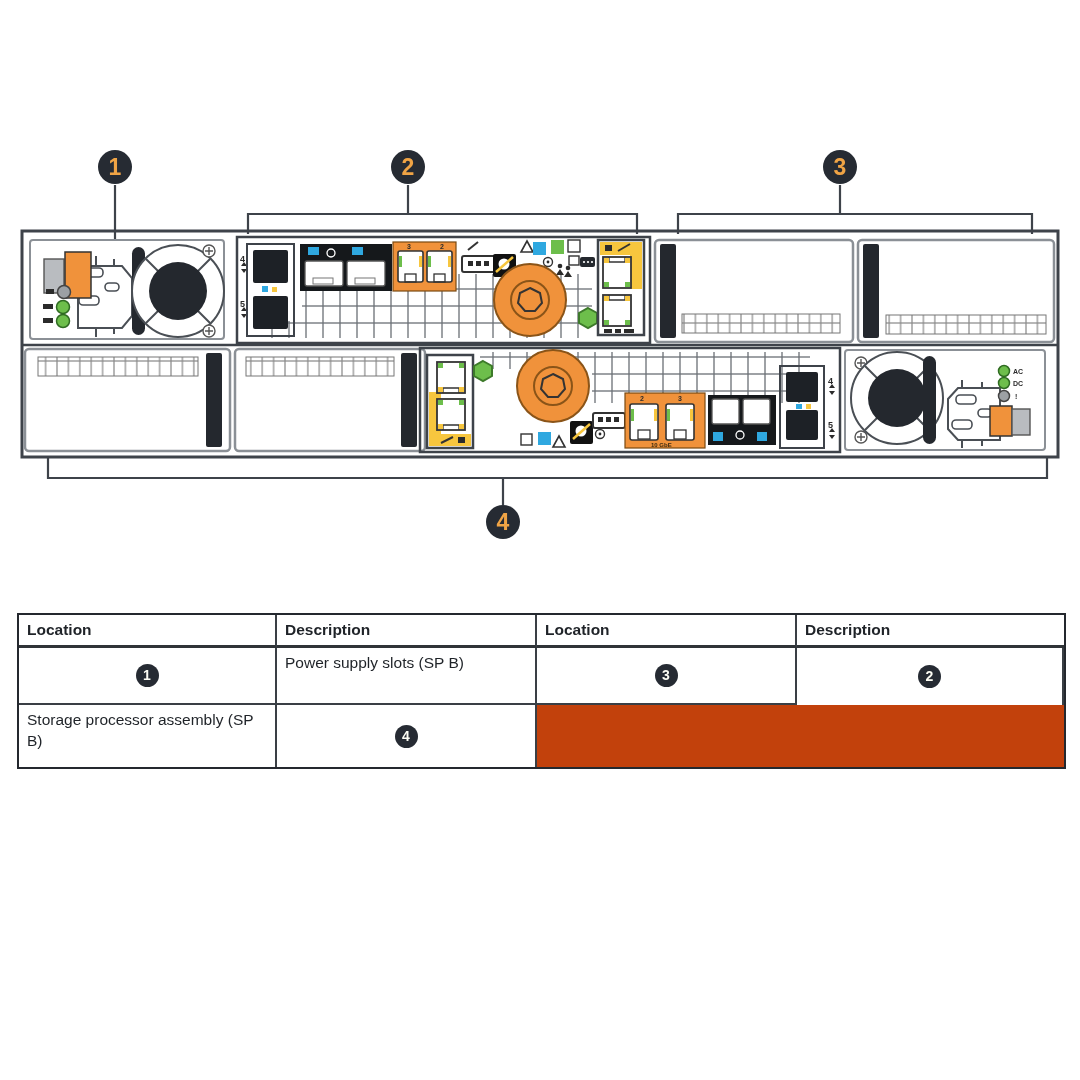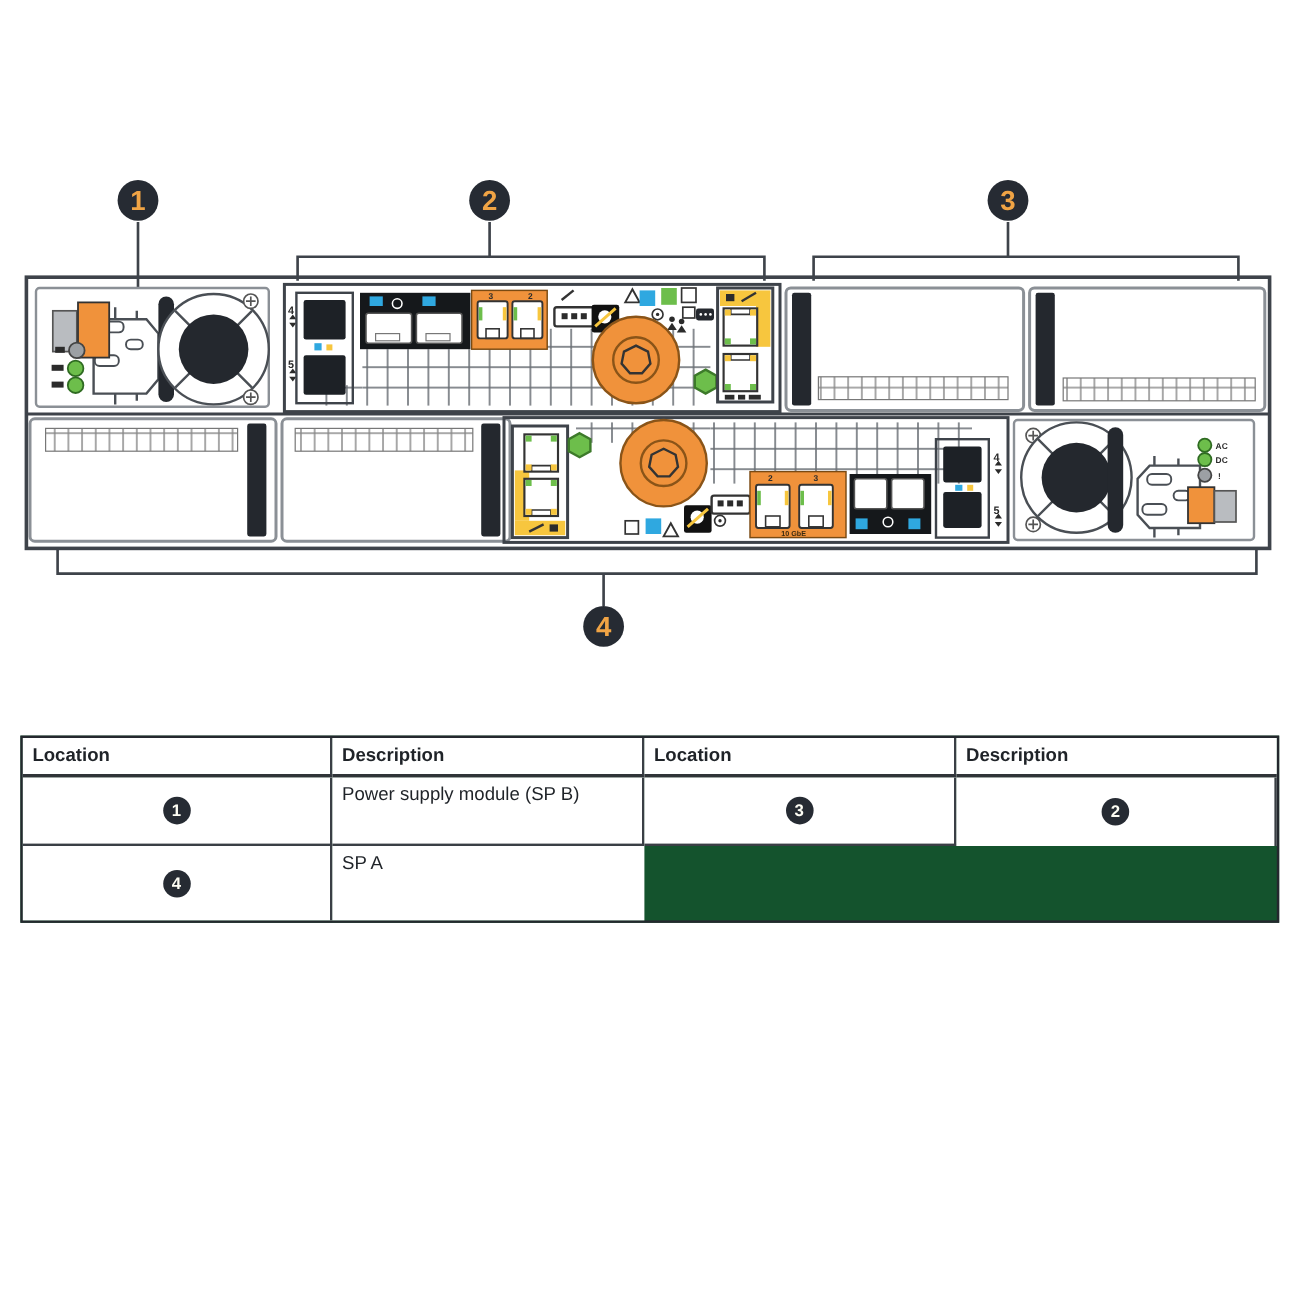--- a/index.html
+++ b/index.html
@@ -16,21 +16,21 @@
   .callout-num{fill:var(--callout-num);font:bold 23px "Liberation Sans",sans-serif;text-anchor:middle}
   .leader{stroke:var(--line);stroke-width:2.2;fill:none}
   .tiny{font:bold 7px "Liberation Sans",sans-serif;fill:#2b2b2b}
   .tiny2{font:bold 9px "Liberation Sans",sans-serif;fill:#2b2b2b}
   .microtxt{font:bold 6px "Liberation Sans",sans-serif;fill:#3a2a10}
 
   
   #legend{position:absolute;left:17px;top:613px;width:1045px;
           border:2.5px solid #24282e;display:grid;
           grid-template-columns:258px 260px 260px 1fr;
-          grid-template-rows:33px 57px 62px;background:#14532d;}
+          grid-template-rows:33px 57px 62px;background:#c2410c;}
   .cell{border-right:2px solid #3a3f45;border-bottom:2px solid #3a3f45;
         font-size:15.5px;color:#1f2328;display:flex;align-items:flex-start;
         padding:5px 8px;line-height:1.35;box-sizing:border-box;background:#fff;}
   .cell.last-col{border-right:none}
   .cell.last-row{border-bottom:none}
   .cell.hdr{font-weight:bold;align-items:center;padding:2px 8px;
             border-bottom:3px solid #303438;}
   .cell.loc{align-items:center;justify-content:center;}
   .numchip{display:flex;align-items:center;justify-content:center;
            width:23px;height:23px;border-radius:50%;background:var(--callout-bg);
@@ -366,27 +366,27 @@
 
 <div id="legend">
   <div class="cell hdr">Location</div>
   <div class="cell hdr">Description</div>
   <div class="cell hdr">Location</div>
   <div class="cell hdr last-col">Description</div>
 
   <div class="cell loc">
     <span class="numchip">1</span>
   </div>
-  <div class="cell">Power supply module (SP B)</div>
+  <div class="cell">Power supply slots (SP B)</div>
   <div class="cell loc">
     <span class="numchip">3</span>
   </div>
 
   <div class="cell loc last-row">
     <span class="numchip">2</span>
   </div>
+  <div class="cell last-row">Storage processor assembly (SP B)</div>
   <div class="cell loc last-row">
     <span class="numchip">4</span>
   </div>
-  <div class="cell last-col last-row">SP A</div>
 </div>
 
 </div>
 
 </body></html>

